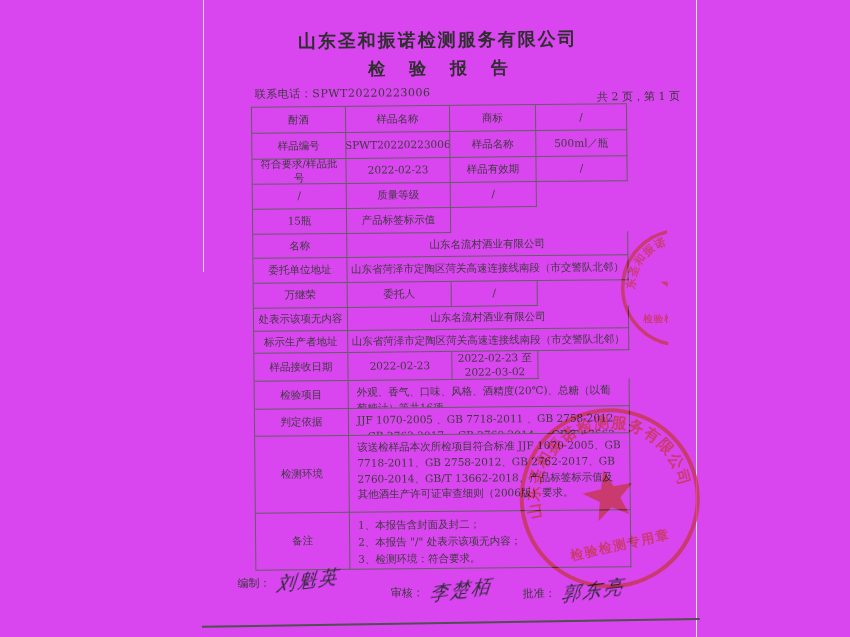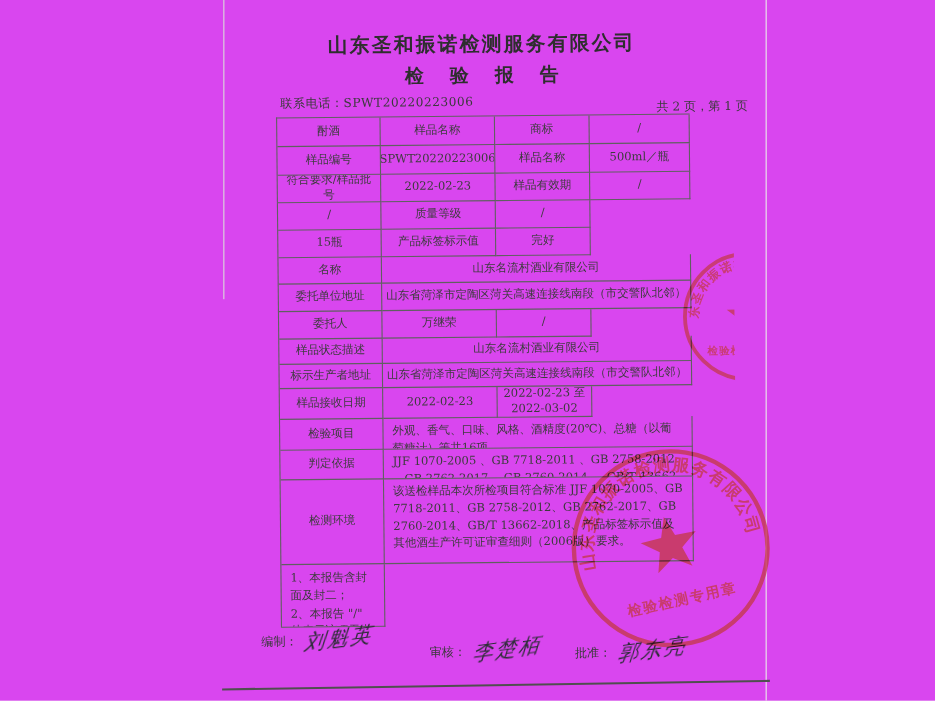--- a/index.html
+++ b/index.html
@@ -87,41 +87,40 @@
 
       <div class="tr c4" style="height:25px">
         <div class="td">/</div>
         <div class="td">质量等级</div>
         <div class="td">/</div>
       </div>
 
       <div class="tr c4" style="height:25px">
         <div class="td">15瓶</div>
         <div class="td">产品标签标示值</div>
-        <div class="td">完好</div>
       </div>
 
       <div class="tr c2" style="height:24px">
         <div class="td">名称</div>
         <div class="td">山东名流村酒业有限公司</div>
       </div>
 
       <div class="tr c2" style="height:25px">
         <div class="td">委托单位地址</div>
         <div class="td">山东省菏泽市定陶区菏关高速连接线南段（市交警队北邻）</div>
       </div>
 
       <div class="tr c4" style="height:25px">
+        <div class="td">万继荣</div>
         <div class="td">委托人</div>
-        <div class="td">万继荣</div>
         <div class="td">/</div>
       </div>
 
       <div class="tr c2" style="height:23px">
-        <div class="td">样品状态描述</div>
+        <div class="td">处表示该项无内容</div>
         <div class="td">山东名流村酒业有限公司</div>
       </div>
 
       <div class="tr c2" style="height:22px">
         <div class="td">标示生产者地址</div>
         <div class="td">山东省菏泽市定陶区菏关高速连接线南段（市交警队北邻）</div>
       </div>
 
       <div class="tr c4" style="height:28px">
         <div class="td">样品接收日期</div>
@@ -144,20 +143,21 @@
         <div class="td para">
           <div>该送检样品本次所检项目符合标准 JJF 1070-2005、GB 7718-2011、GB 2758-2012、GB 2762-2017、GB 2760-2014、GB/T 13662-2018、产品标签标示值及其他酒生产许可证审查细则（2006版）要求。</div>
           <div class="concl-right">
             <div>（检验检测专用章）</div>
 
           </div>
         </div>
       </div>
 
       <div class="tr c2" style="height:57px">
+        <div class="td">备注</div>
         <div class="td para">
           <div class="remark-line">1、本报告含封面及封二；</div>
           <div class="remark-line">2、本报告 "/" 处表示该项无内容；</div>
           <div class="remark-line">3、检测环境：符合要求。</div>
         </div>
       </div>
 
     </div>
 
     <div class="foot" style="left:235px;top:566px">

